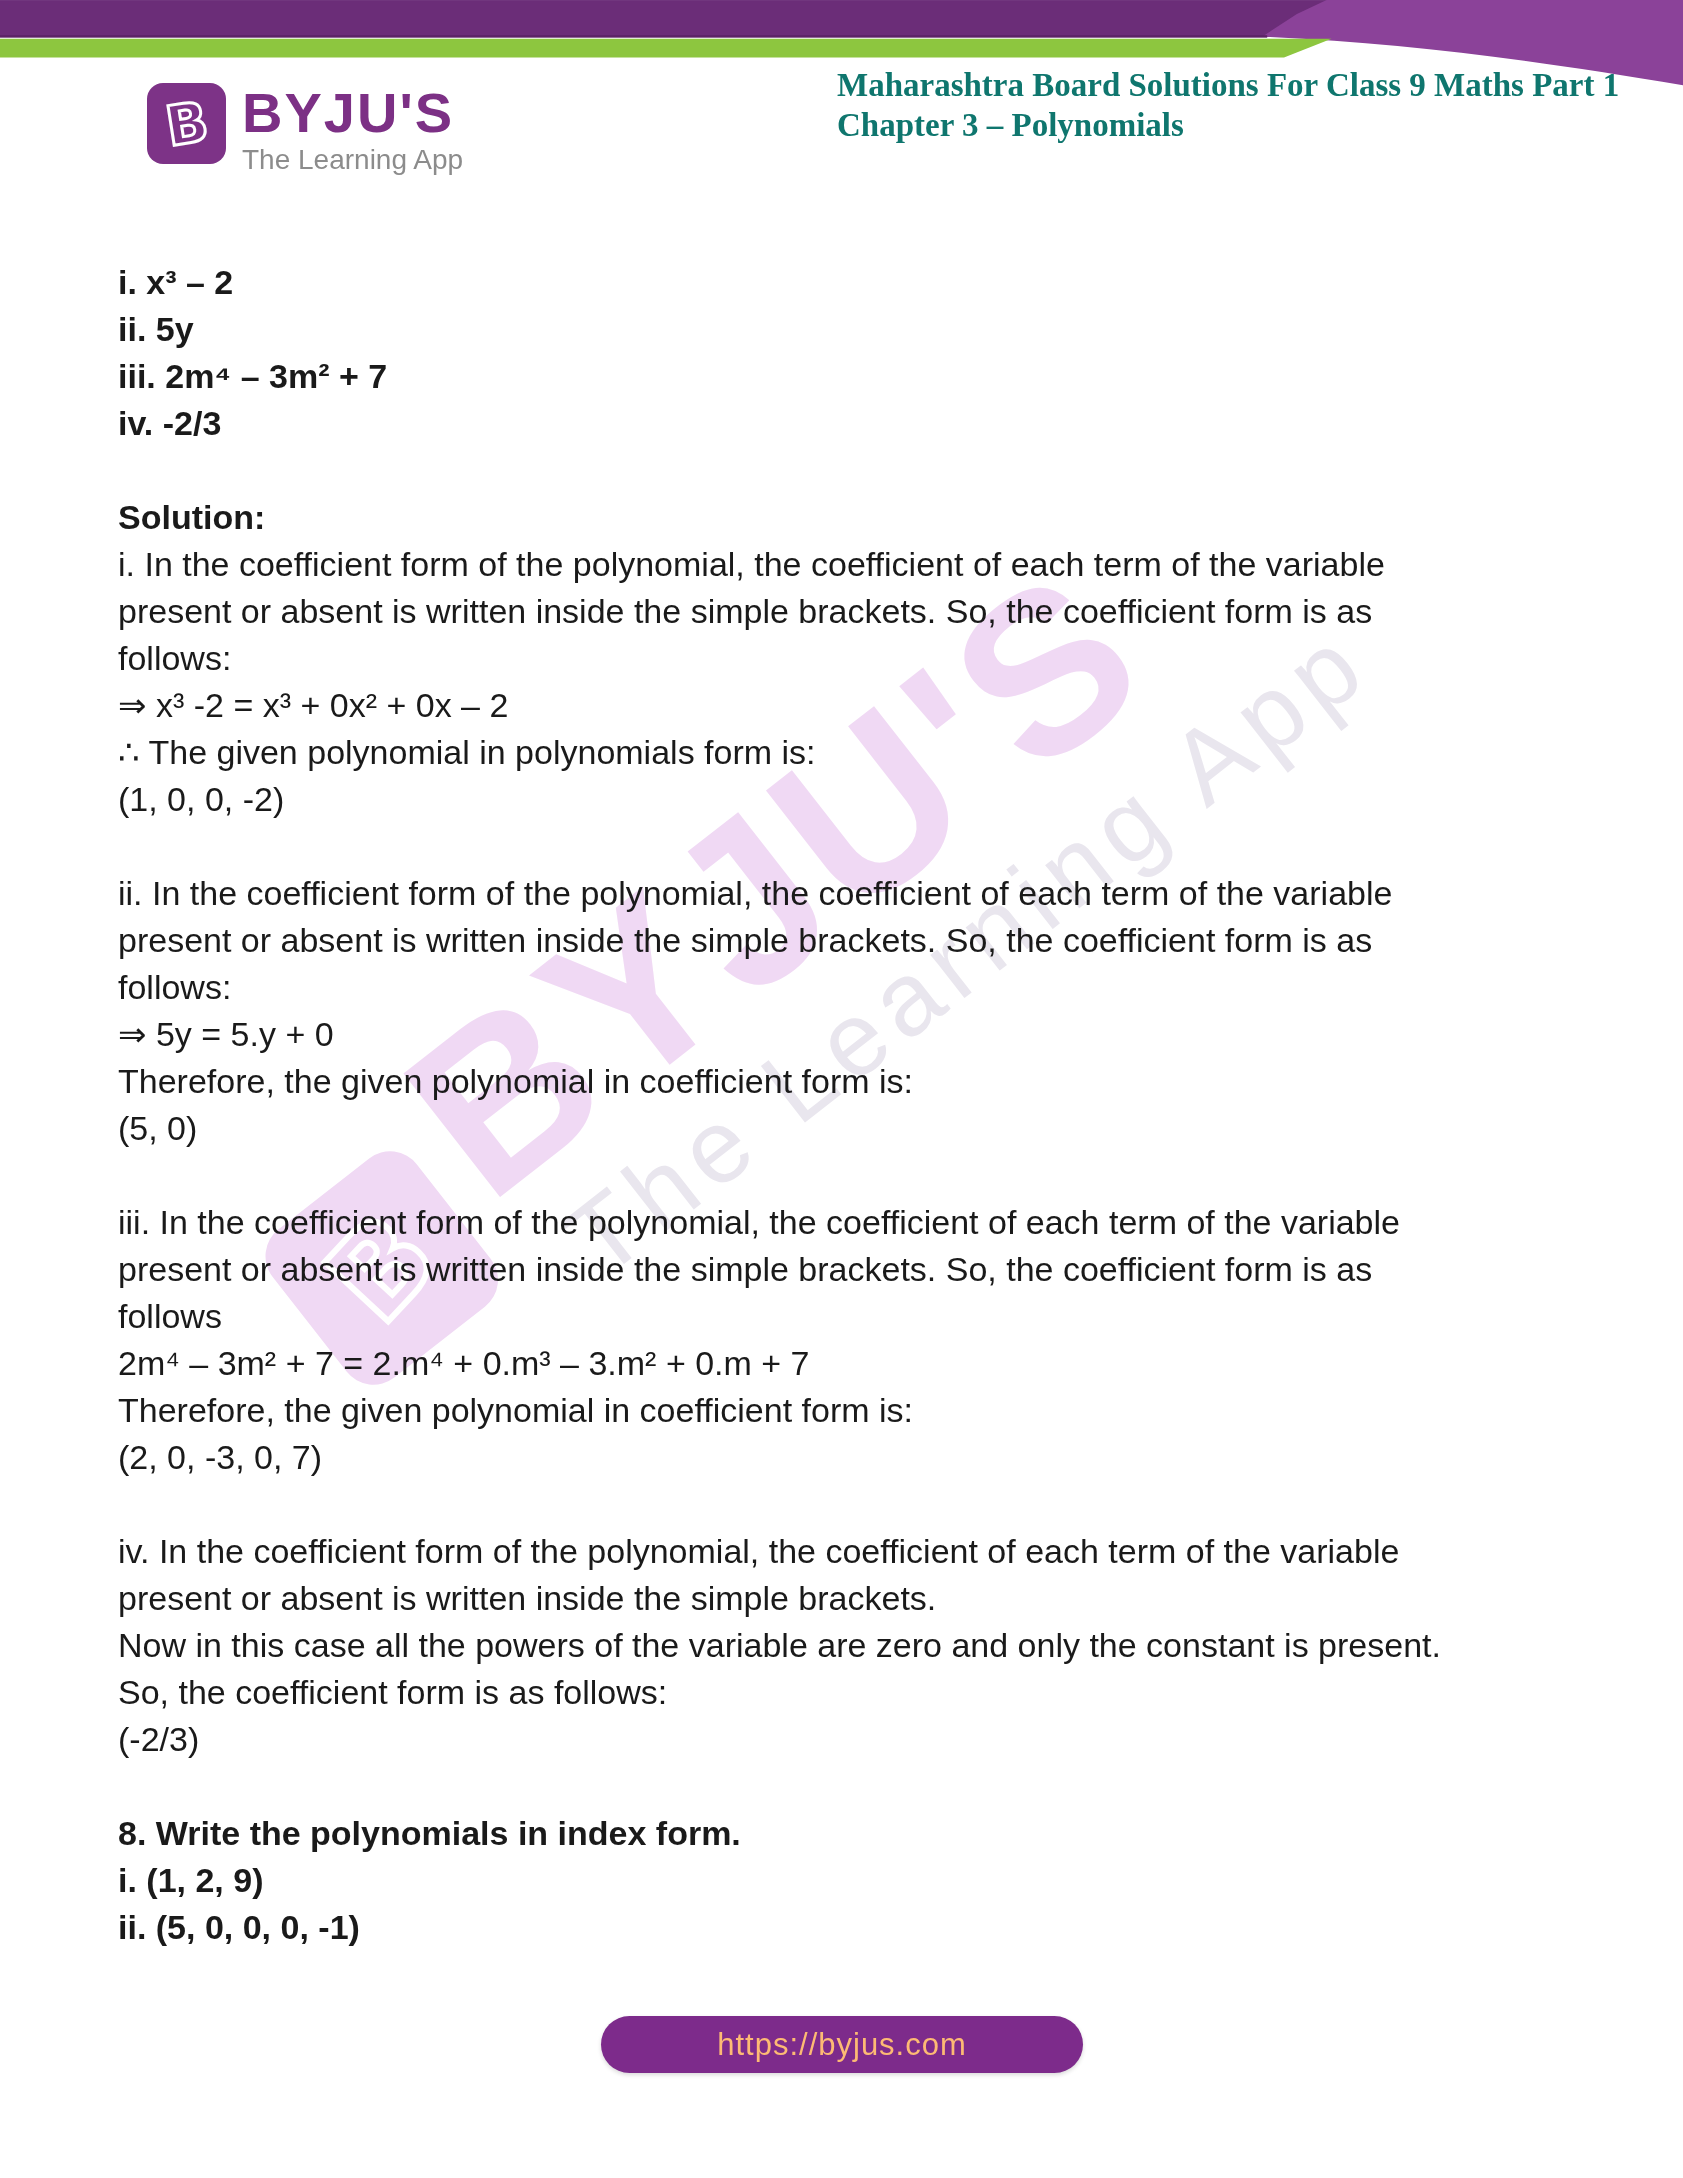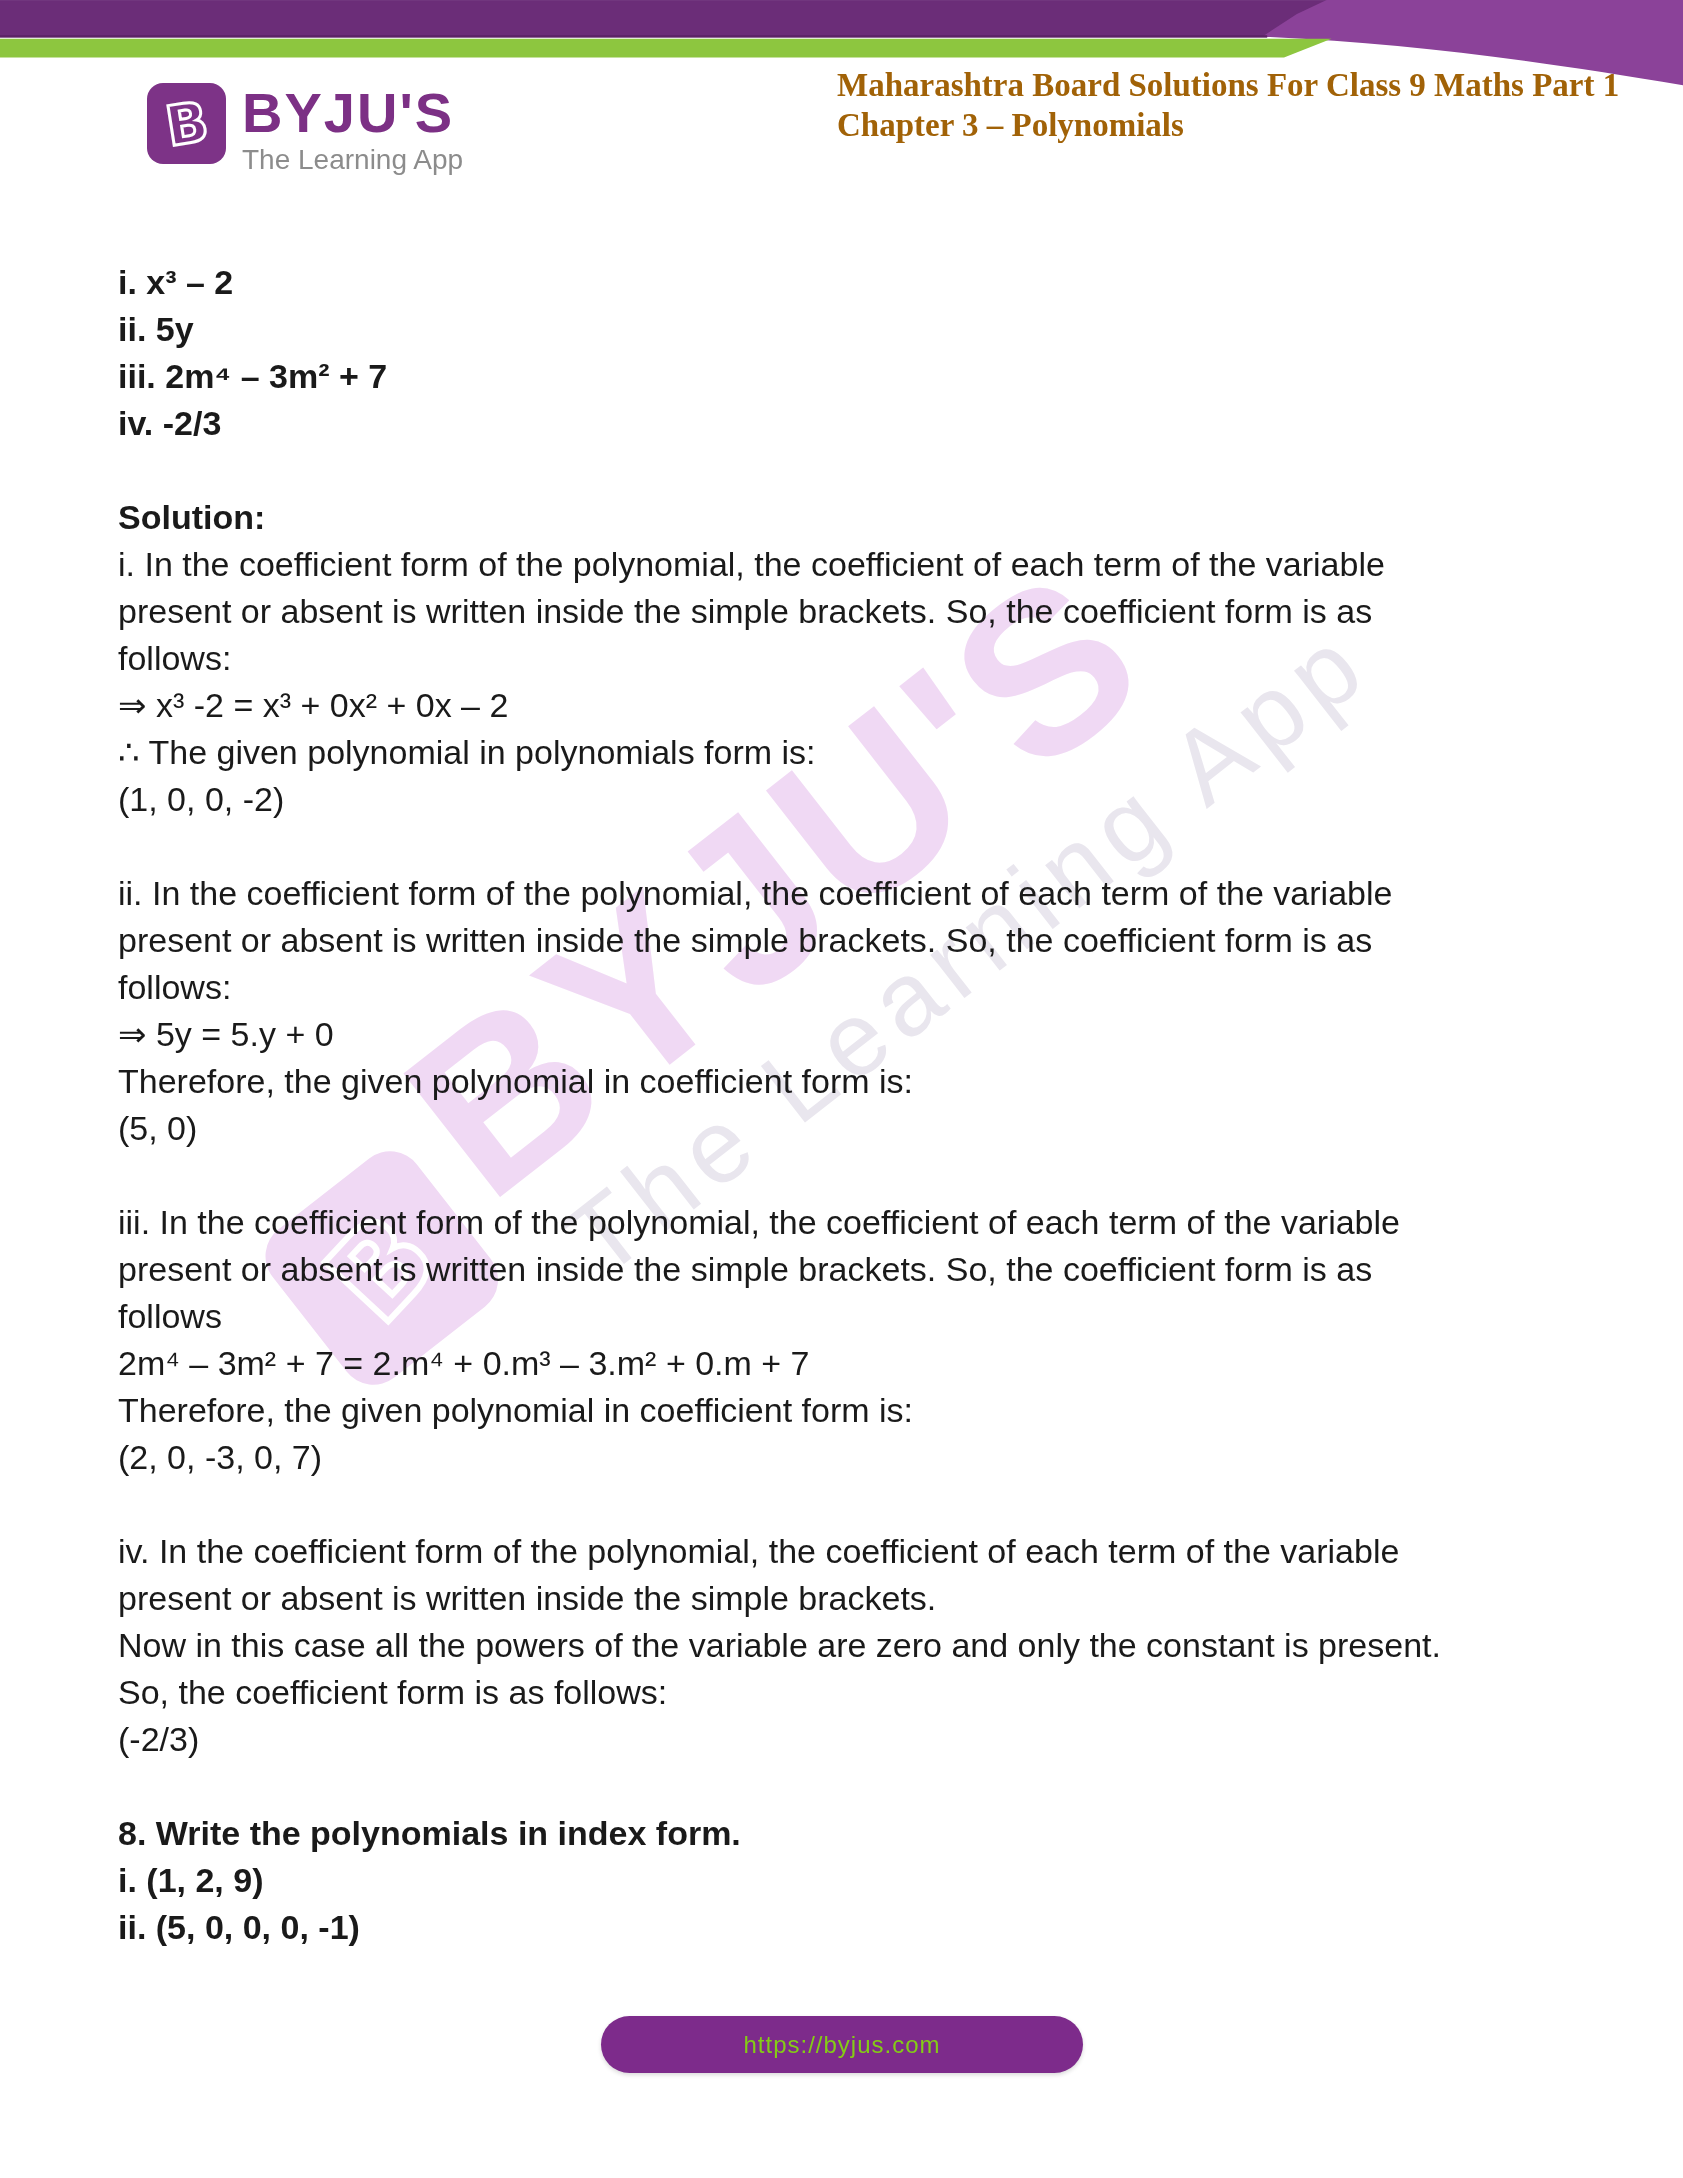--- a/index.html
+++ b/index.html
@@ -20,21 +20,21 @@
     color:transparent;-webkit-text-stroke:3px #ffffff;transform:rotate(-9deg);
   }
   .logo-texts{display:flex;flex-direction:column;}
   .logo-brand{
     font-size:56px;font-weight:bold;color:#7c3085;letter-spacing:2px;line-height:59px;
   }
   .logo-tagline{font-size:28px;color:#8c8c8c;line-height:32px;margin-top:2px;}
   
   .doc-title{
     position:absolute;left:837px;top:65px;
-    font-family:"Liberation Serif",serif;font-weight:bold;color:#a16207;
+    font-family:"Liberation Serif",serif;font-weight:bold;color:#0f766e;
     font-size:33px;line-height:40px;white-space:nowrap;
   }
   
   .watermark{
     position:absolute;left:178px;top:772px;transform:rotate(-38deg);
     transform-origin:50% 50%;display:flex;align-items:center;gap:30px;
     pointer-events:none;z-index:0;
   }
   .wm-icon{
     width:183px;height:188px;background:#f0d9f4;border-radius:34px;flex:0 0 auto;
@@ -59,21 +59,21 @@
   }
   .ln{white-space:nowrap;margin-left:12px;}
   .b{font-weight:bold;}
   .gap{height:47px;}
   
   .footer-btn{
     position:absolute;left:601px;top:2016px;width:482px;height:57px;
     background:#7d2b8b;border-radius:29px;display:flex;align-items:center;
     justify-content:center;z-index:1;box-shadow:0 2px 4px rgba(0,0,0,0.15);
   }
-  .footer-btn span{font-size:24px;color:#84cc16;letter-spacing:1px;}
+  .footer-btn span{font-size:31px;color:#fdba74;letter-spacing:1px;}
 </style>
 </head>
 <body>
 
 <div class="page">
 
   <svg class="band" viewBox="0 0 1700 110" xmlns="http://www.w3.org/2000/svg">
     <rect x="0" y="0" width="1700" height="37" fill="#6b2d78"></rect>
     <path d="M1340,0 L1700,0 L1700,86 C1545,60 1415,43 1275,37 L1310,14 Z" fill="#8b4299"></path>
     <rect x="0" y="35.5" width="1280" height="2.5" fill="#5c2366"></rect>

